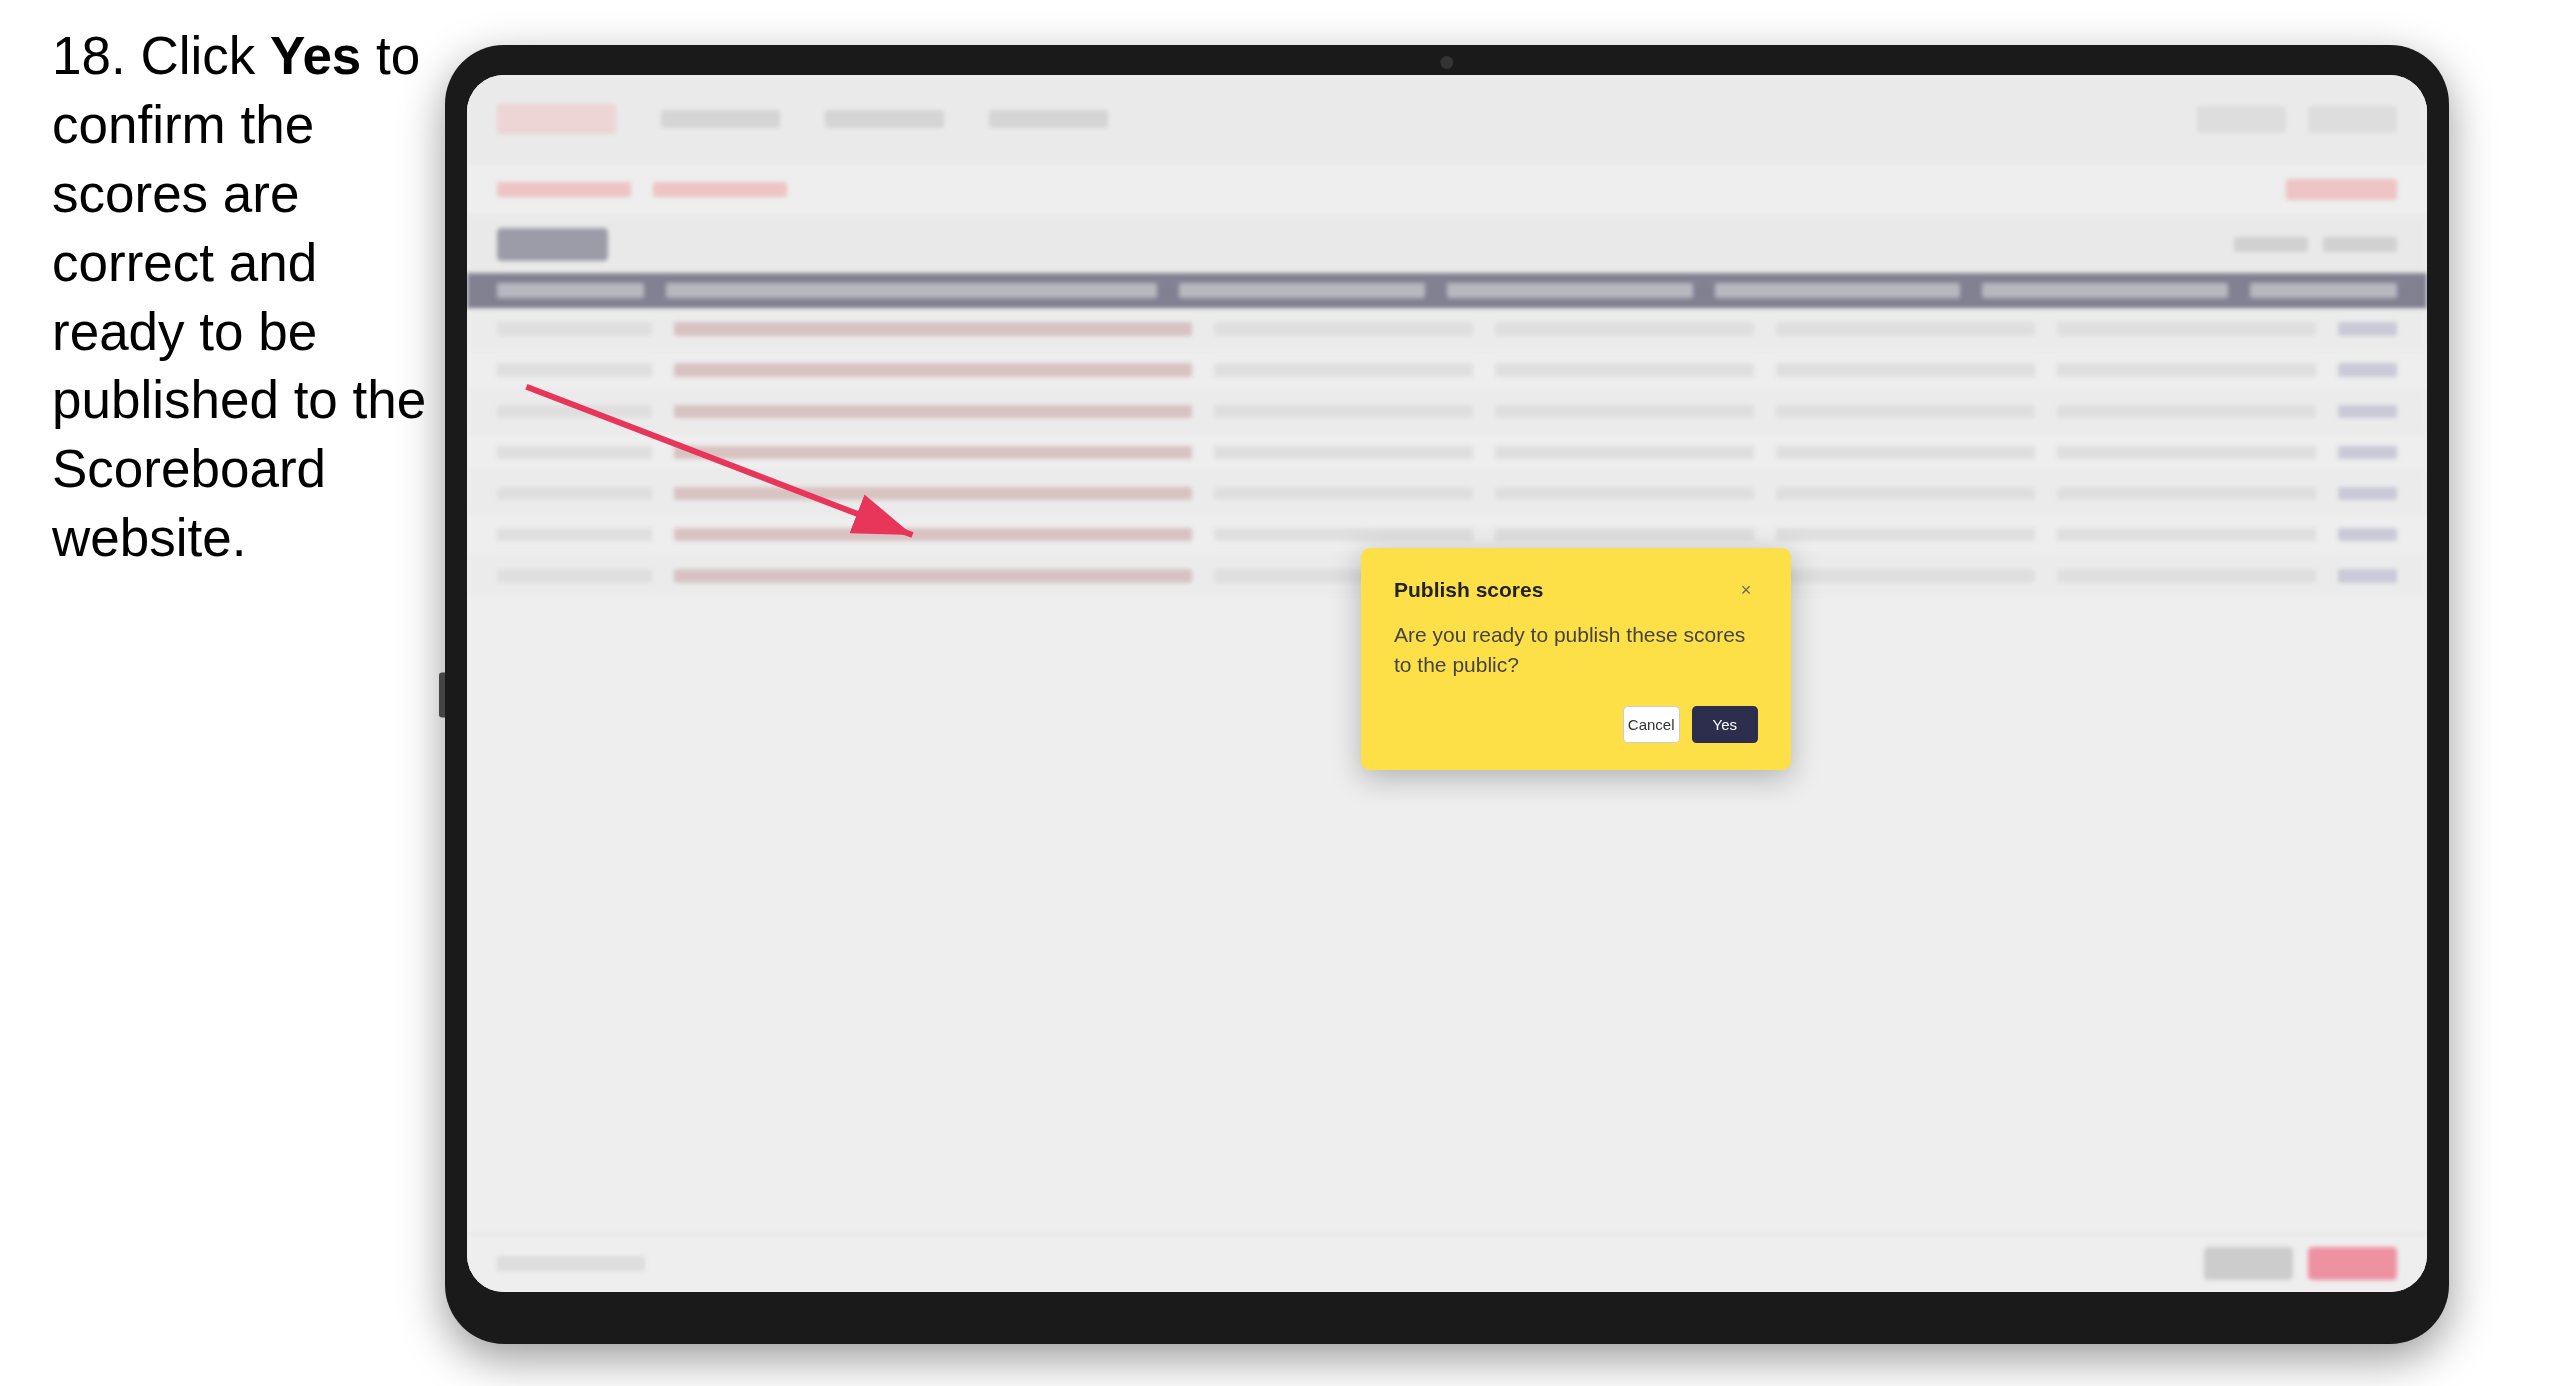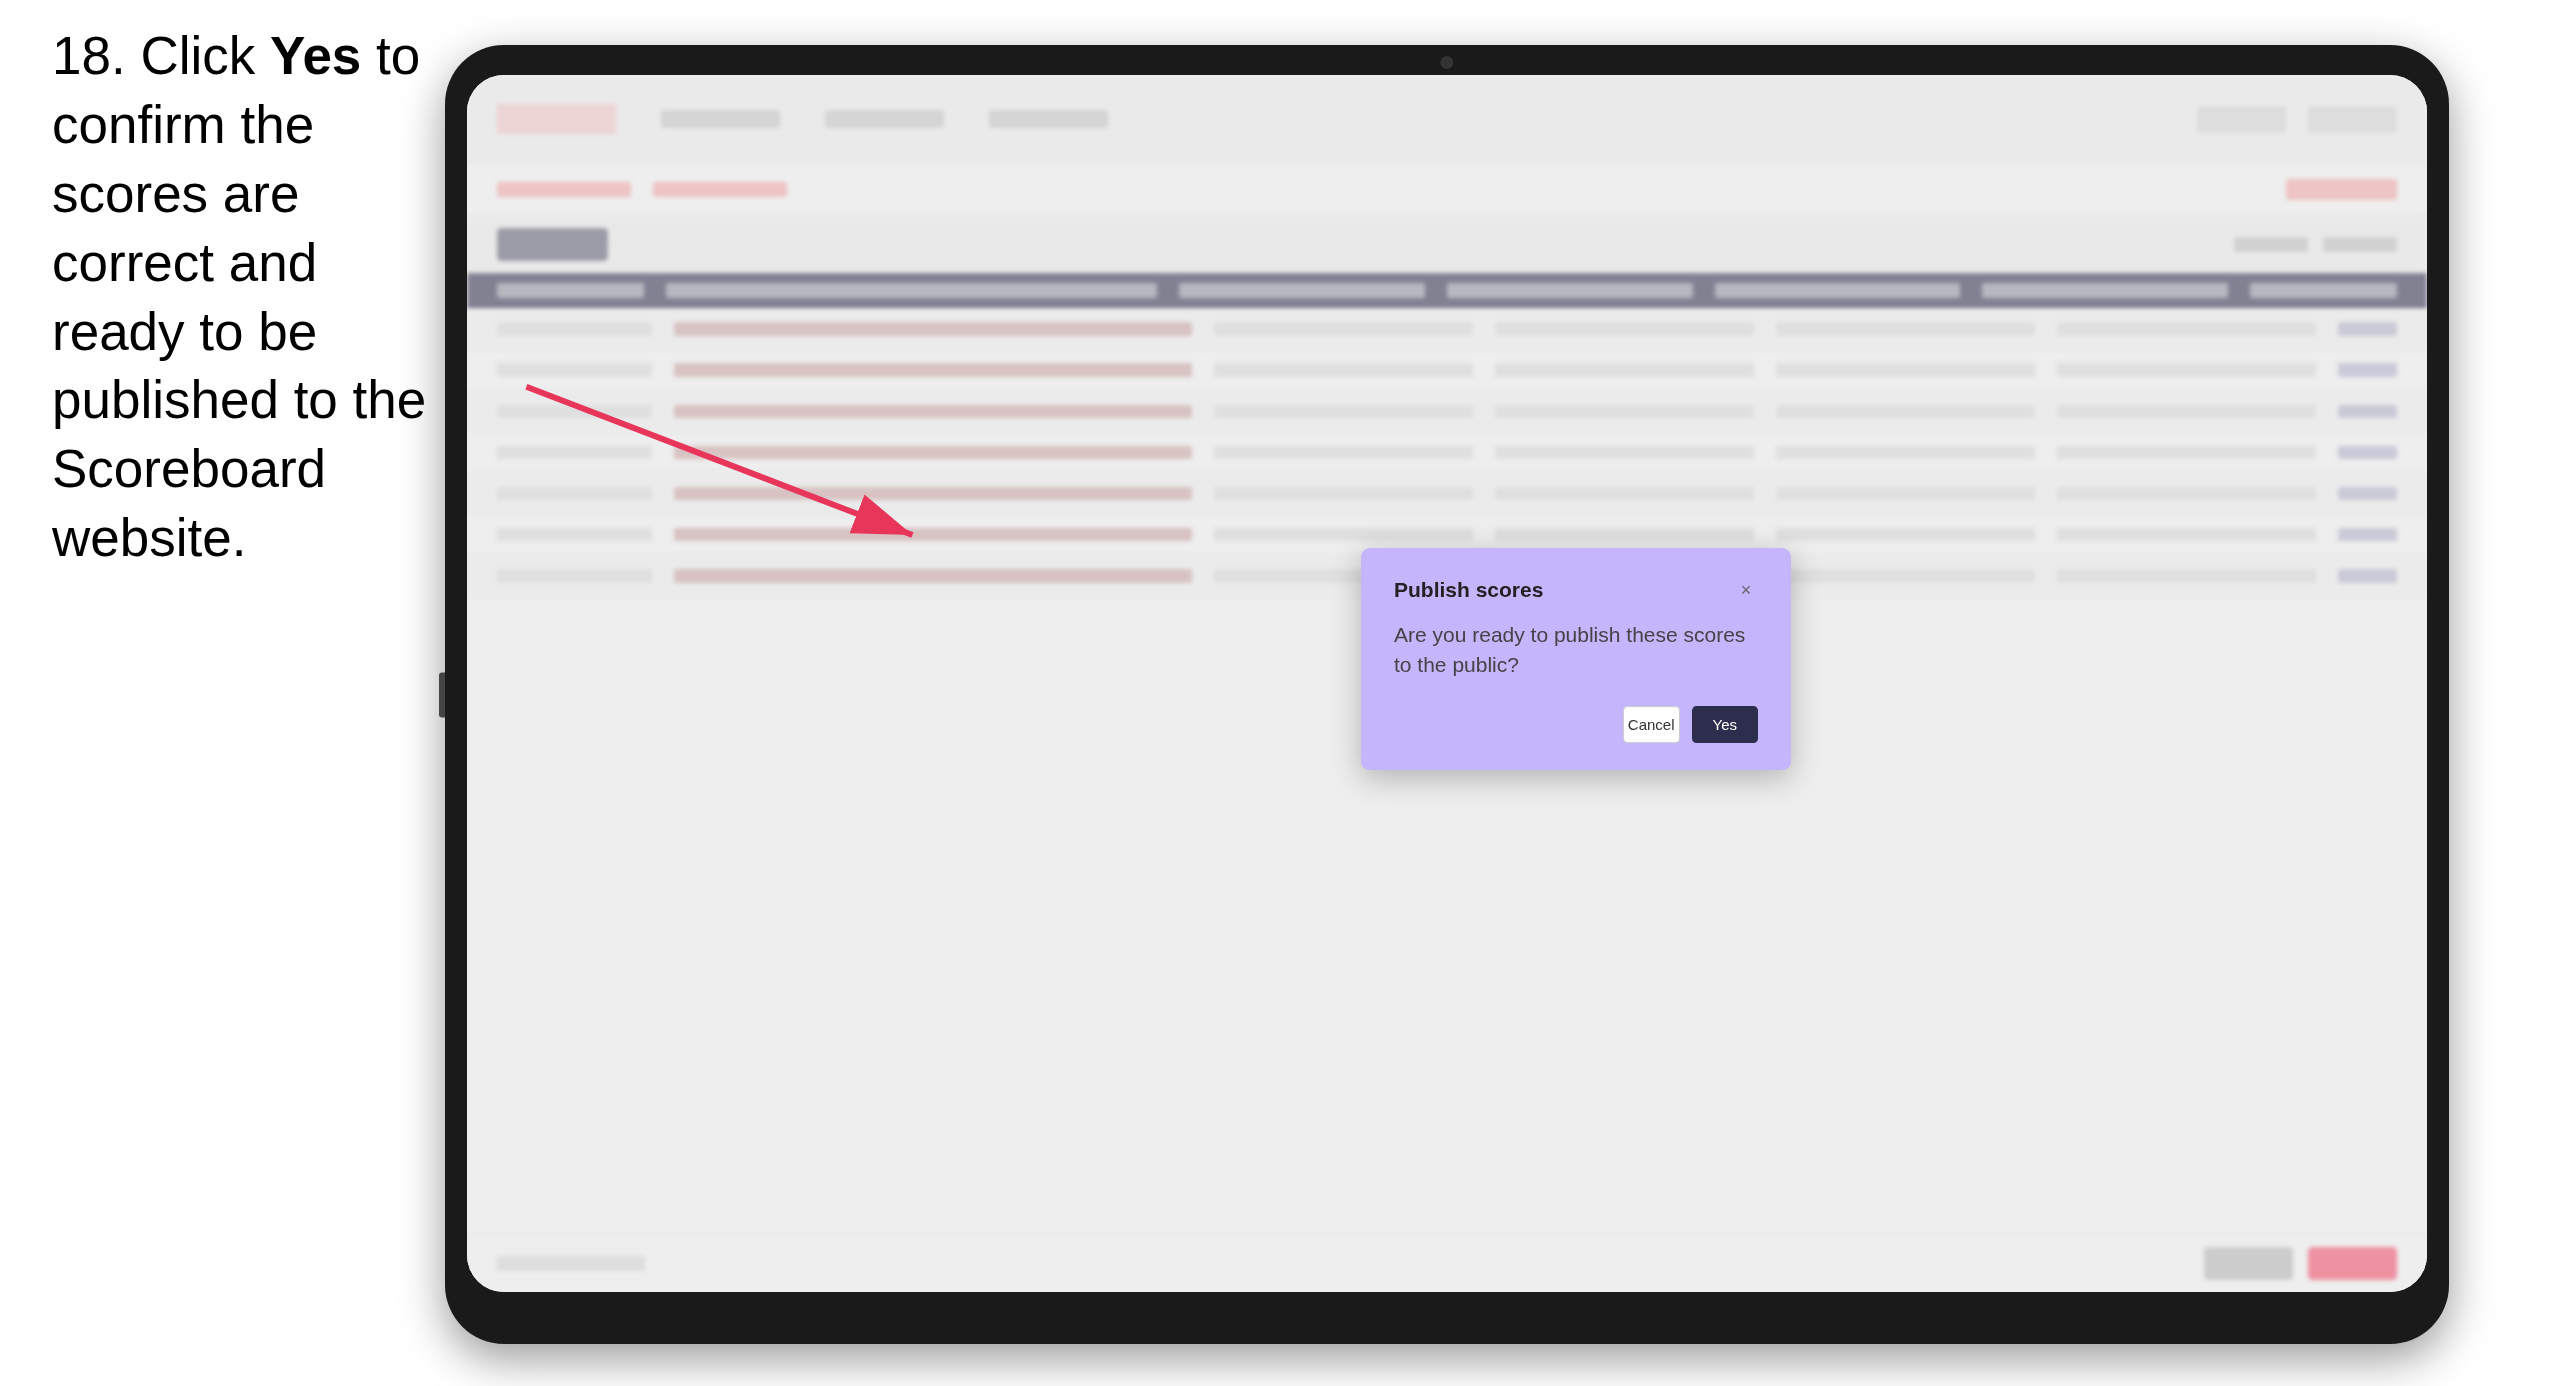--- a/index.html
+++ b/index.html
@@ -287,21 +287,21 @@
       z-index: 10;
     }
 
     
     .modal-dialog {
       position: absolute;
       top: 48%;
       left: 50%;
       transform: translate(-20%, -50%);
       width: 430px;
-      background: #c4b5fd;
+      background: #fde047;
       border-radius: 9px;
       box-shadow: 0 7.4px 30px rgba(0,0,0,0.25);
       z-index: 20;
       padding: 30px 33px 27px 33px;
     }
 
     .modal-header {
       display: flex;
       align-items: center;
       justify-content: space-between;

